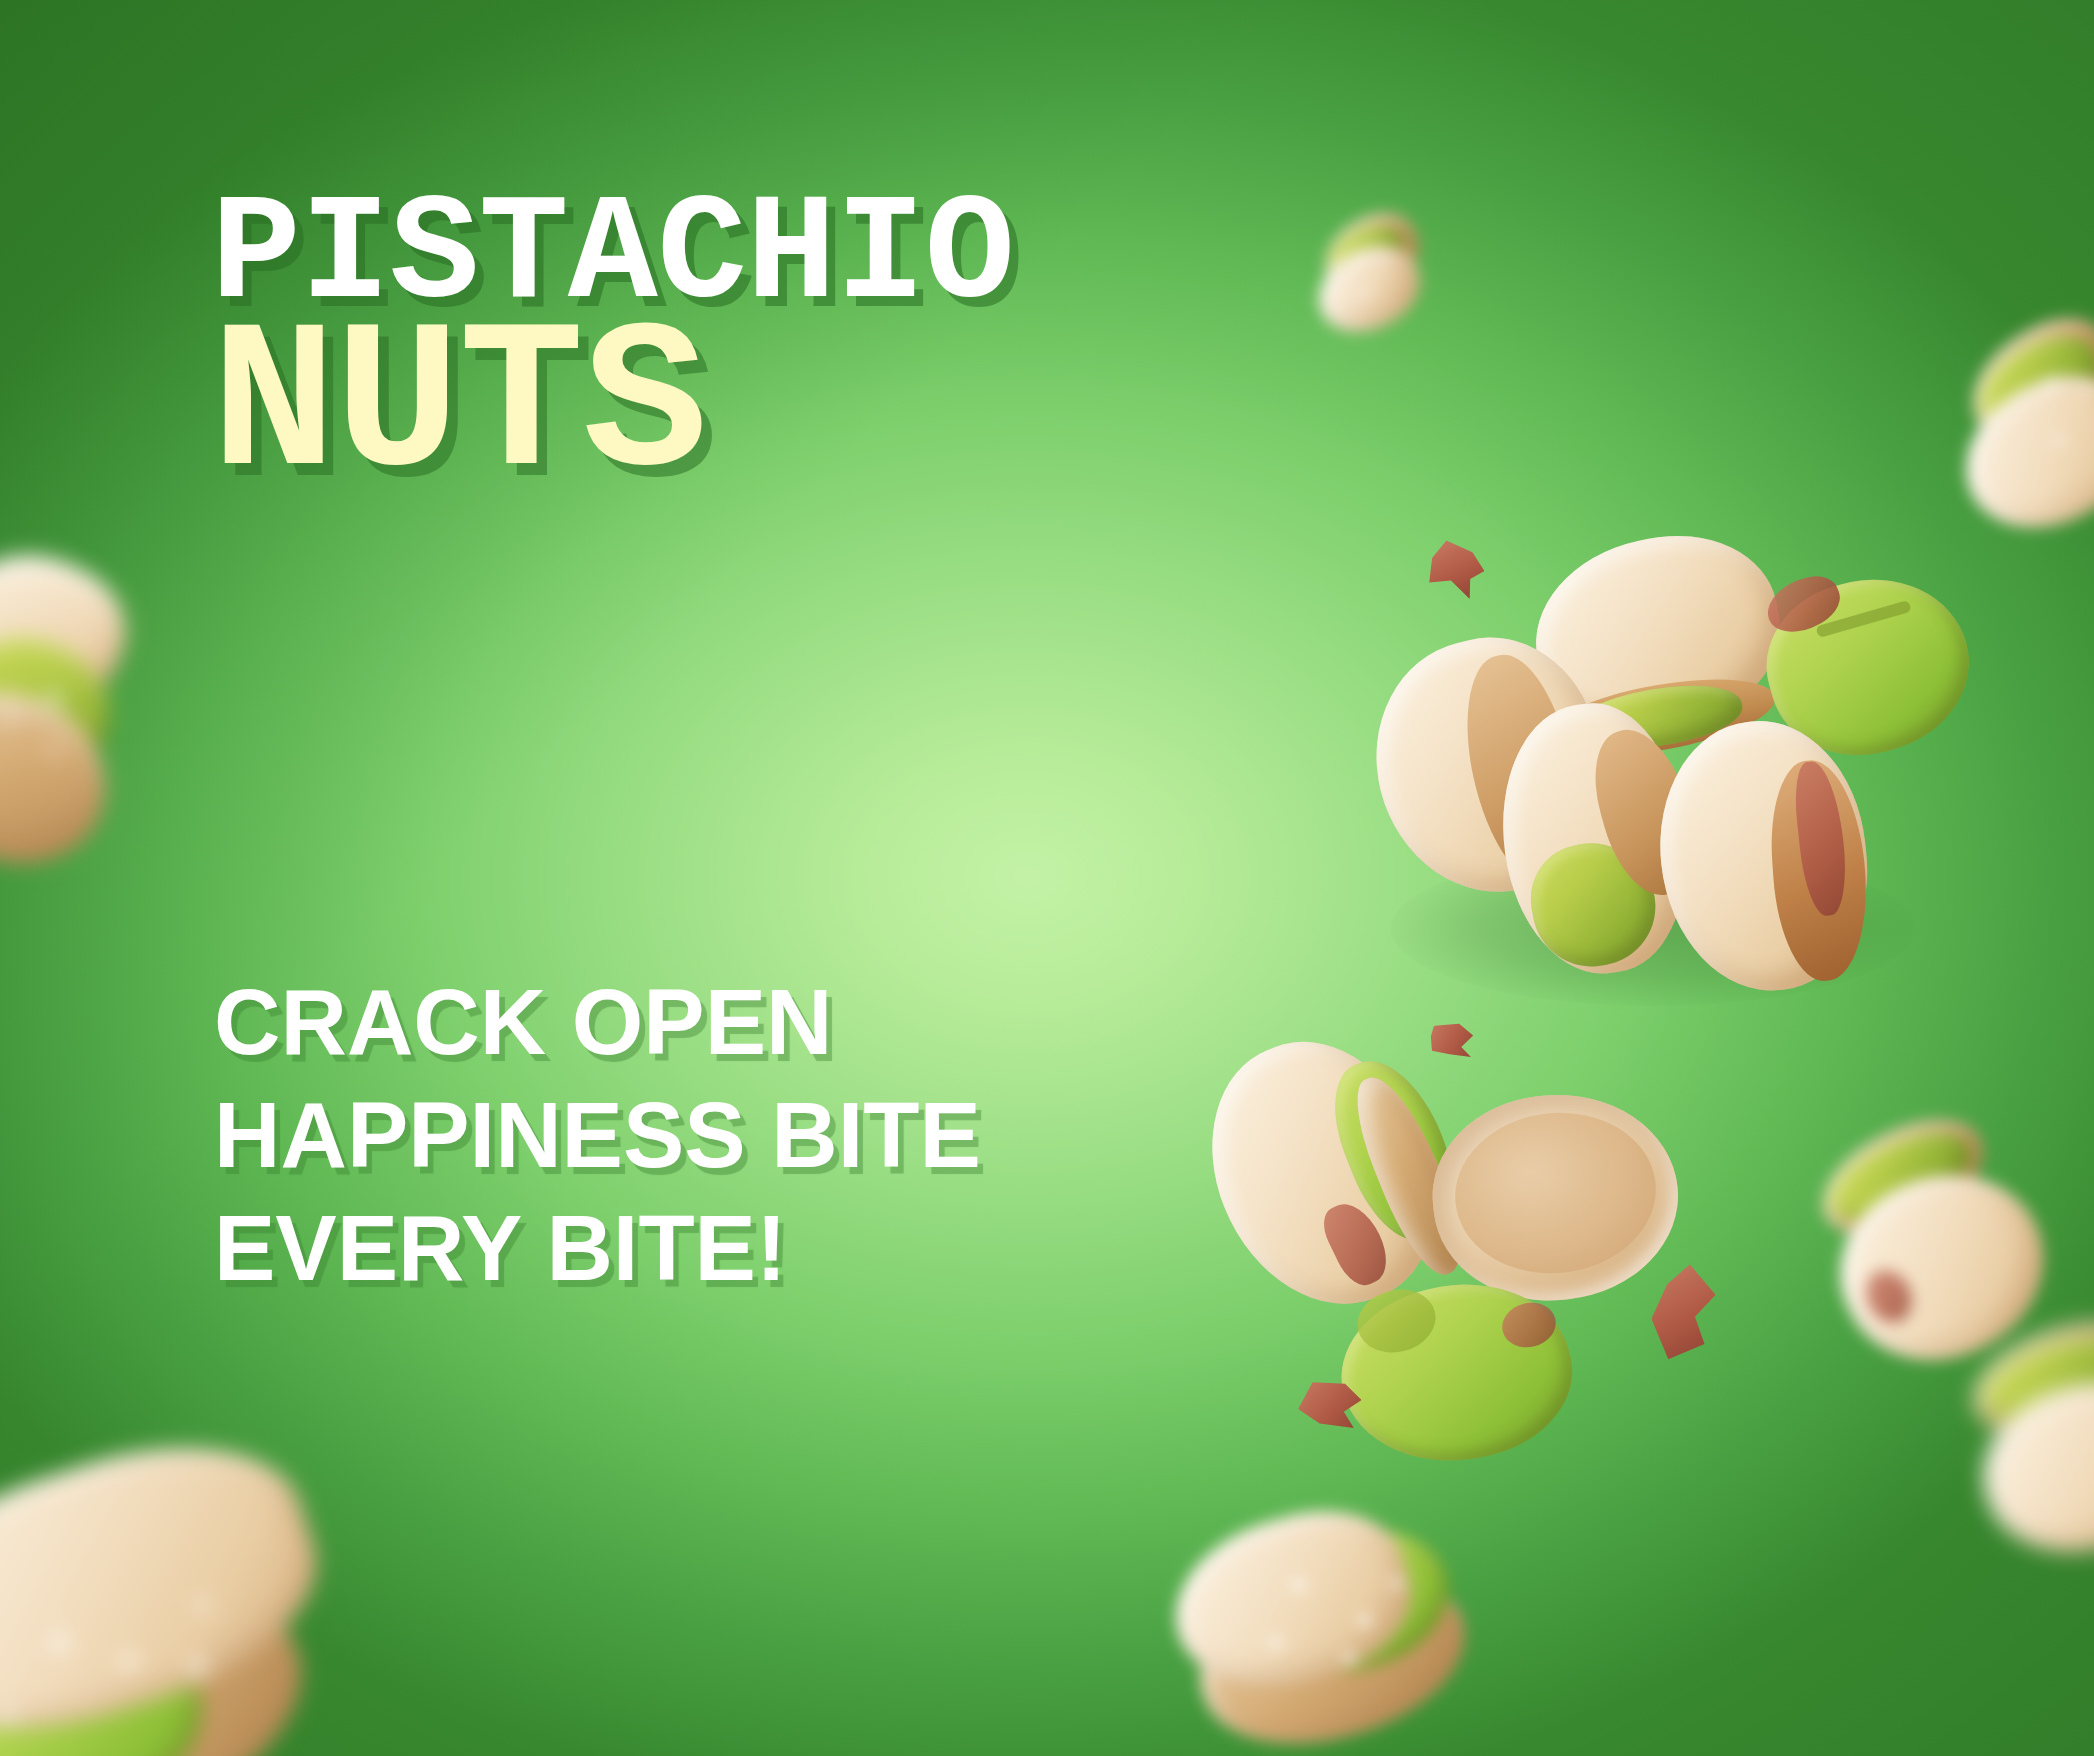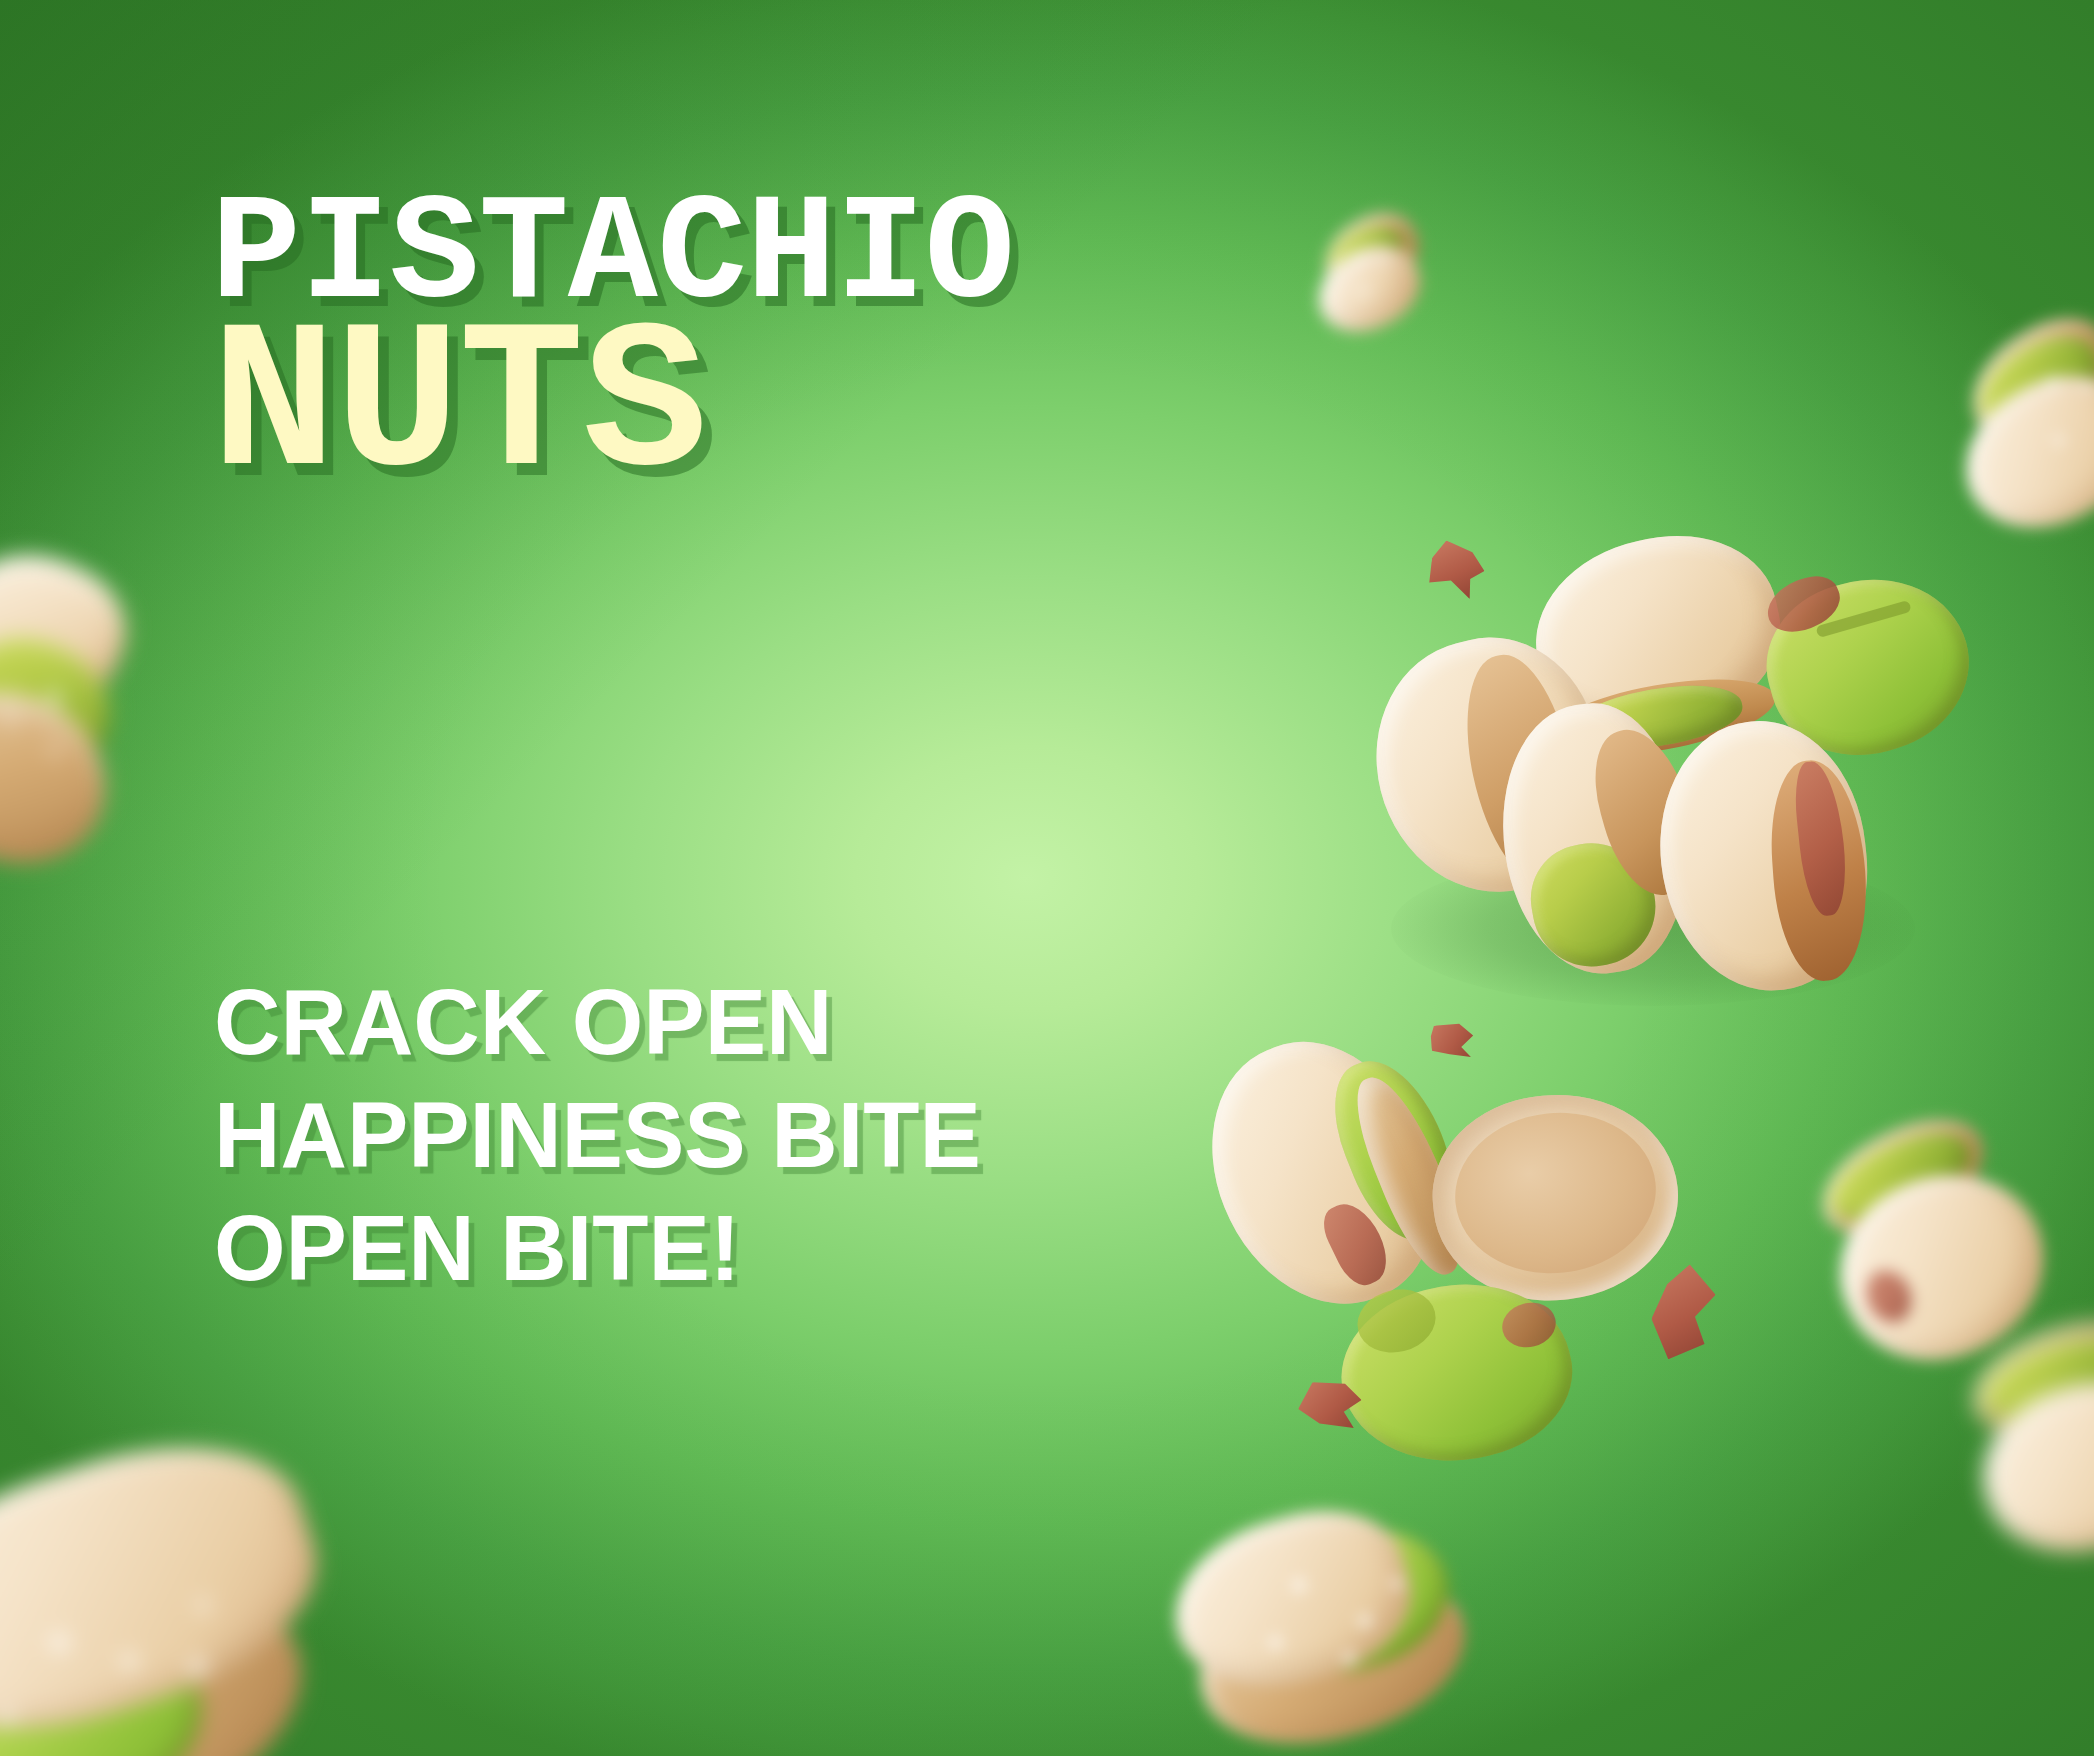--- a/index.html
+++ b/index.html
@@ -296,17 +296,17 @@
   </div>
 
   <div class="text-block">
     <div class="title-pistachio">PISTACHIO</div>
     <div class="title-nuts">NUTS</div>
   </div>
 
   <div class="tagline-block">
     <div class="tagline-line">CRACK OPEN</div>
     <div class="tagline-line">HAPPINESS BITE</div>
-    <div class="tagline-line">OPEN BITE!</div>
+    <div class="tagline-line">EVERY BITE!</div>
   </div>
 
 </div>
 
 
 </body></html>

